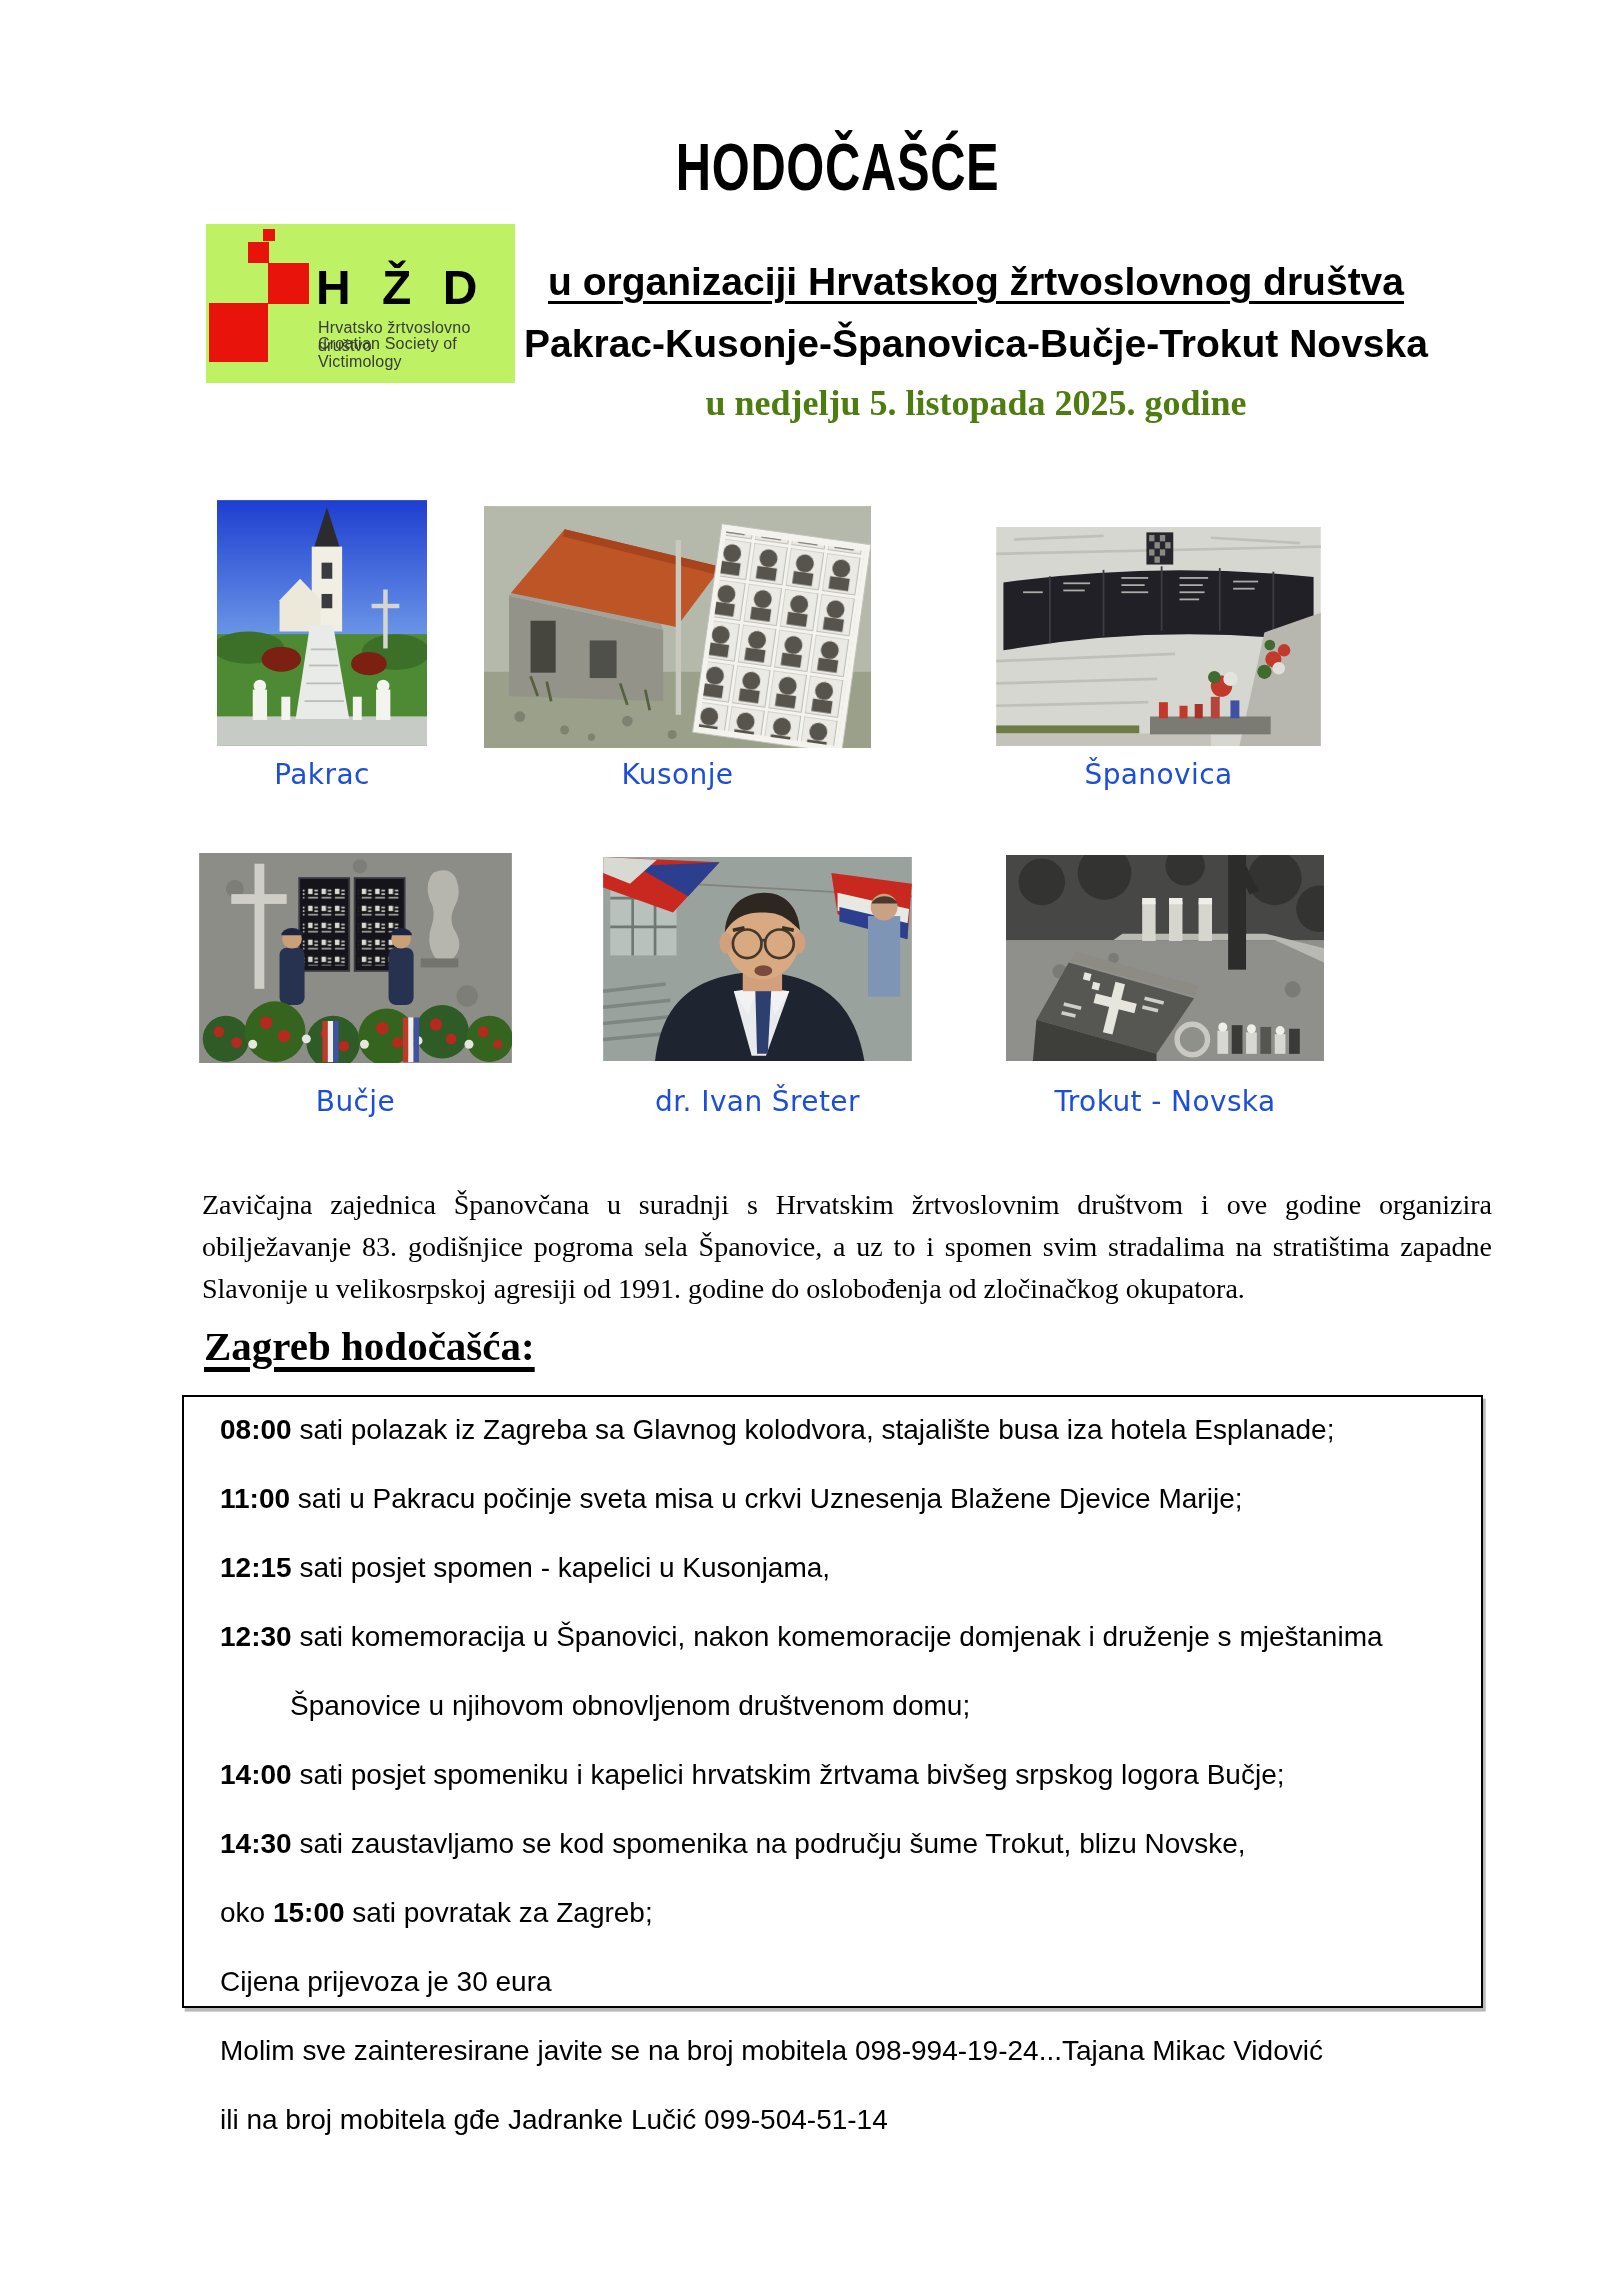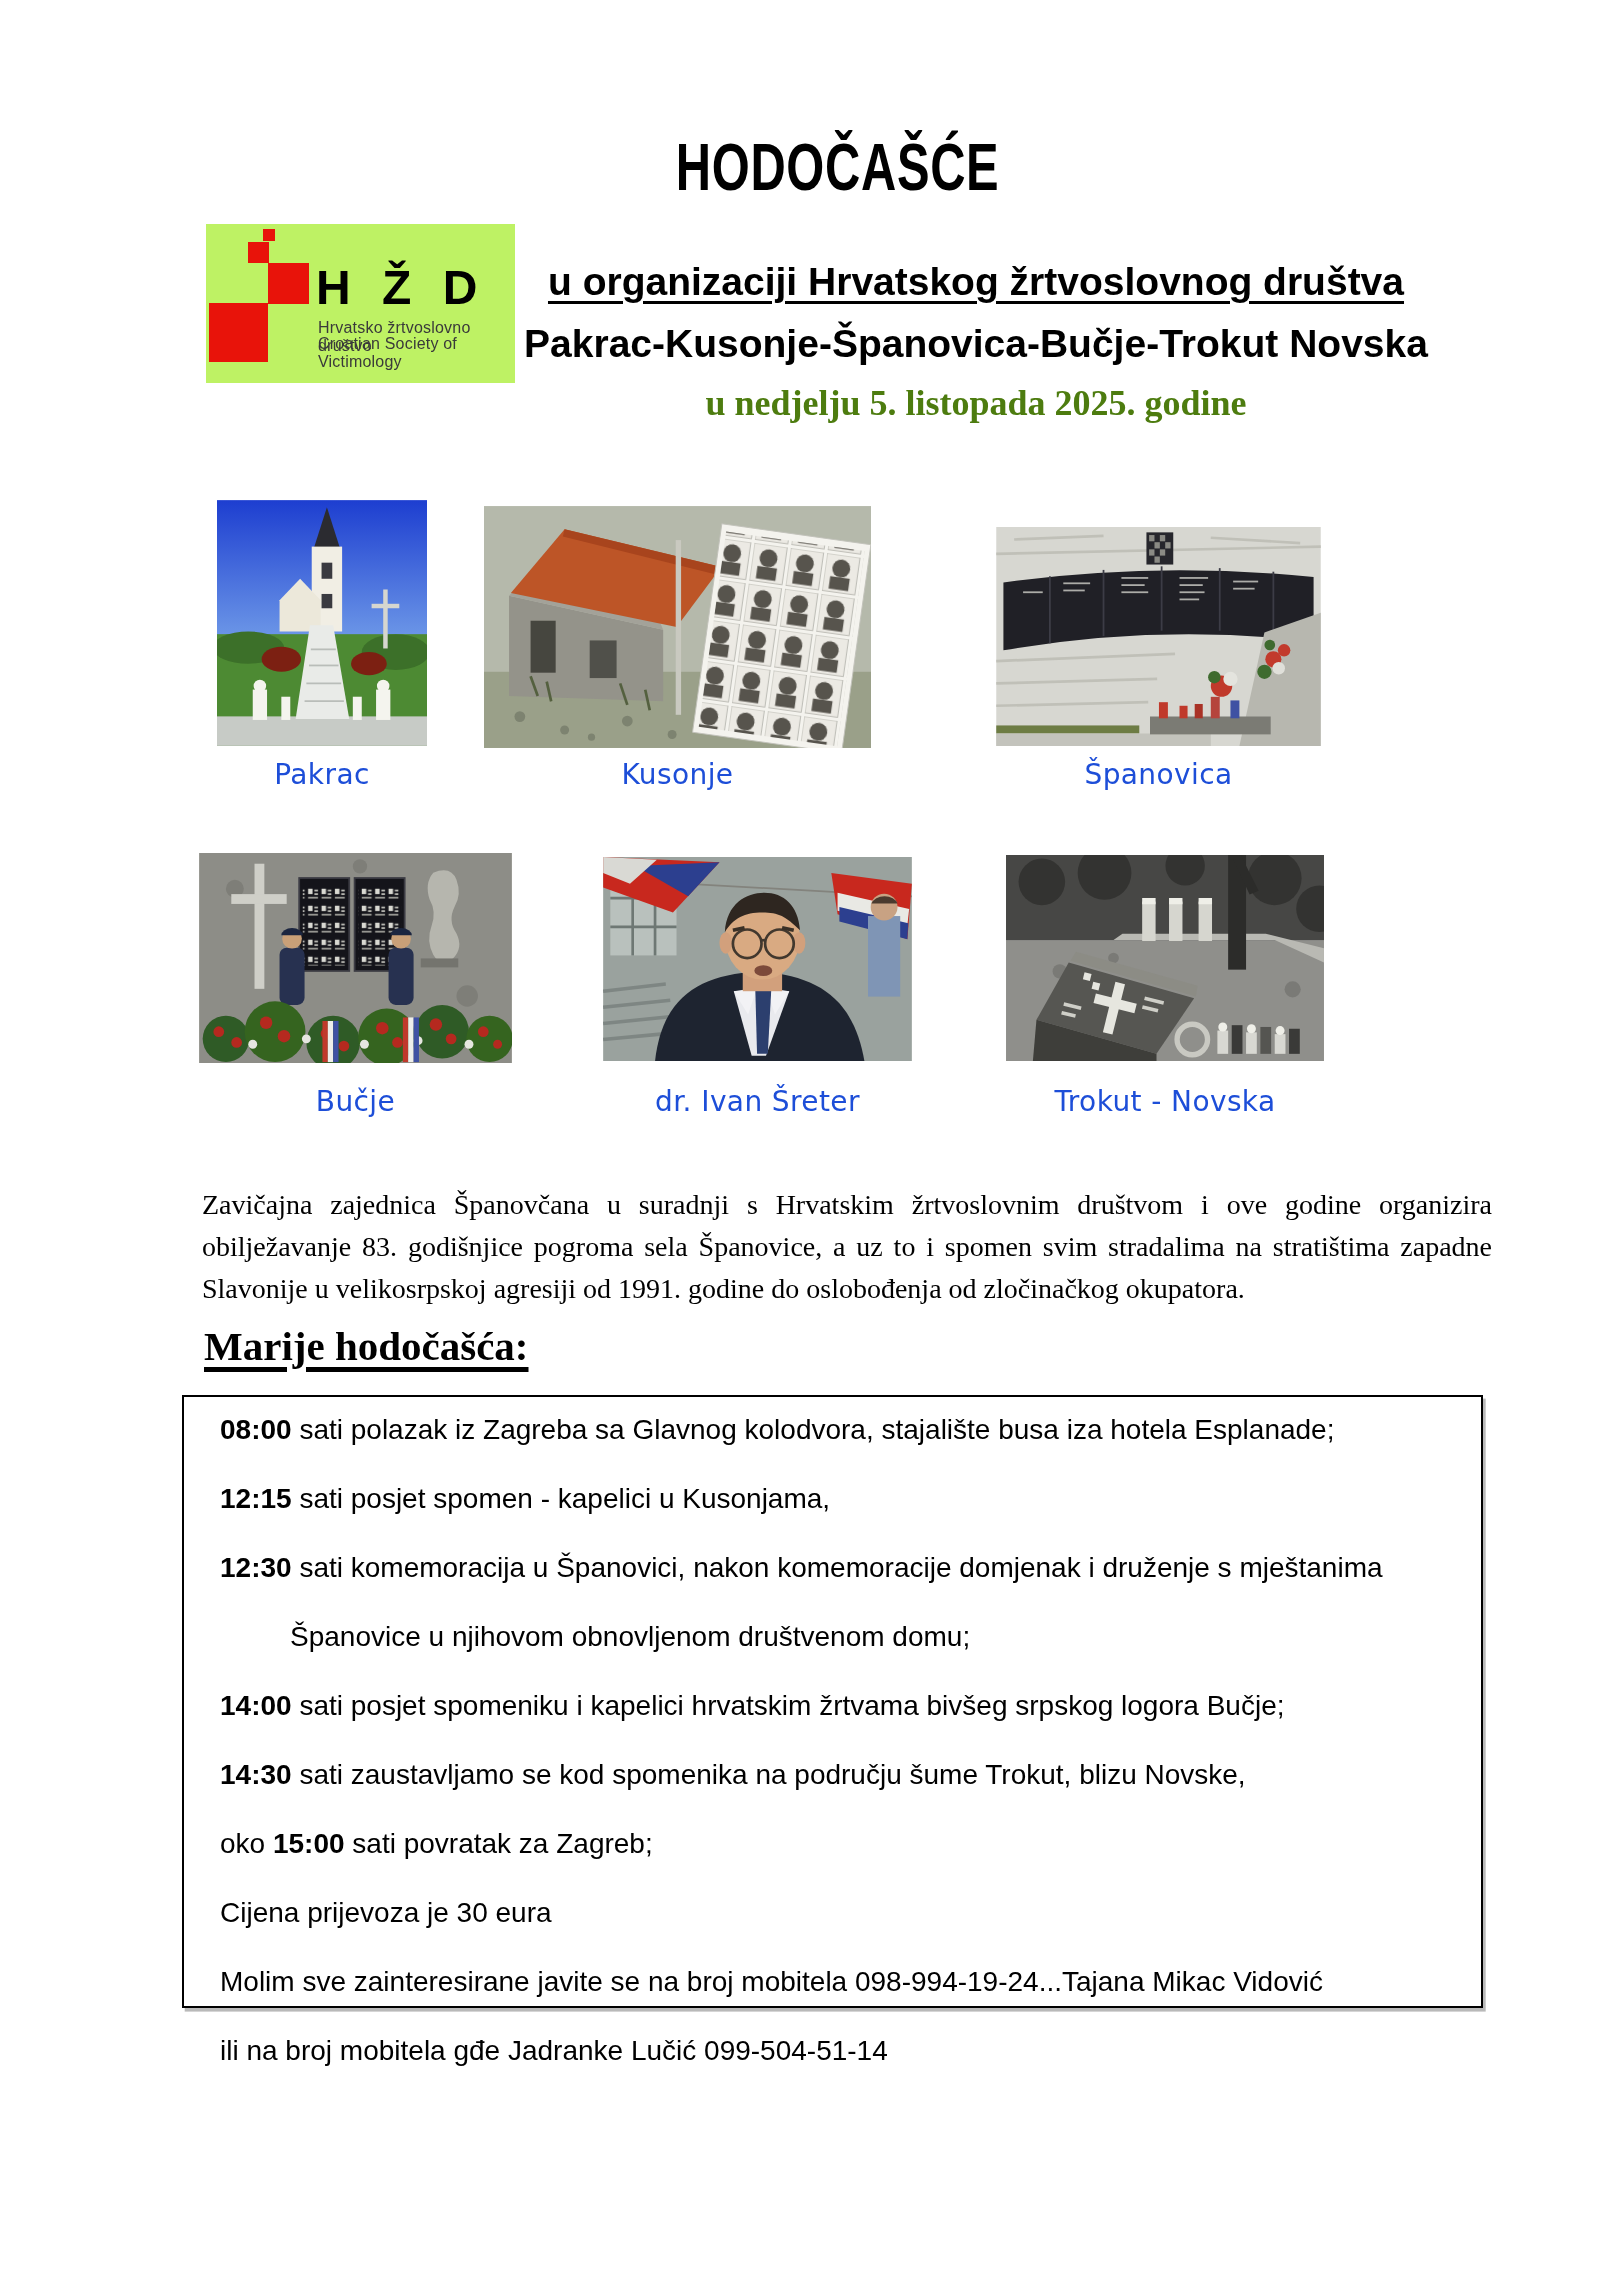--- a/index.html
+++ b/index.html
@@ -403,25 +403,26 @@
 
 <div class="cap cap-pakrac">Pakrac</div>
 <div class="cap cap-kusonje">Kusonje</div>
 <div class="cap cap-spanovica">Španovica</div>
 <div class="cap cap-bucje">Bučje</div>
 <div class="cap cap-sreter">dr. Ivan Šreter</div>
 <div class="cap cap-trokut">Trokut - Novska</div>
 
 <div class="intro">Zavičajna zajednica Španovčana u suradnji s Hrvatskim žrtvoslovnim društvom i ove godine organizira obilježavanje 83. godišnjice pogroma sela Španovice, a uz to i spomen svim stradalima na stratištima zapadne Slavonije u velikosrpskoj agresiji od 1991. godine do oslobođenja od zločinačkog okupatora.</div>
 
-<div class="prog-head">Marije hodočašća:</div>
+<div class="prog-head">Zagreb hodočašća:</div>
 
 <div class="prog-box">
   <div>
       <div class="sched-line"><span></span><span class="t">08:00</span><span> sati polazak iz Zagreba sa Glavnog kolodvora, stajalište busa iza hotela Esplanade;</span></div>
+      <div class="sched-line"><span></span><span class="t">11:00</span><span> sati u Pakracu počinje sveta misa u crkvi Uznesenja Blažene Djevice Marije;</span></div>
       <div class="sched-line"><span></span><span class="t">12:15</span><span> sati posjet spomen - kapelici u Kusonjama,</span></div>
       <div class="sched-line"><span></span><span class="t">12:30</span><span> sati komemoracija u Španovici, nakon komemoracije domjenak i druženje s mještanima</span></div>
       <div class="sched-line indent"><span></span><span class="t"></span><span>Španovice u njihovom obnovljenom društvenom domu;</span></div>
       <div class="sched-line"><span></span><span class="t">14:00</span><span> sati posjet spomeniku i kapelici hrvatskim žrtvama bivšeg srpskog logora Bučje;</span></div>
       <div class="sched-line"><span></span><span class="t">14:30</span><span> sati zaustavljamo se kod spomenika na području šume Trokut, blizu Novske,</span></div>
       <div class="sched-line"><span>oko </span><span class="t">15:00</span><span> sati povratak za Zagreb;</span></div>
       <div class="sched-line"><span></span><span class="t"></span><span>Cijena prijevoza je 30 eura</span></div>
       <div class="sched-line"><span></span><span class="t"></span><span>Molim sve zainteresirane javite se na broj mobitela 098-994-19-24...Tajana Mikac Vidović</span></div>
       <div class="sched-line"><span></span><span class="t"></span><span>ili na broj mobitela gđe Jadranke Lučić 099-504-51-14</span></div>
     </div>

